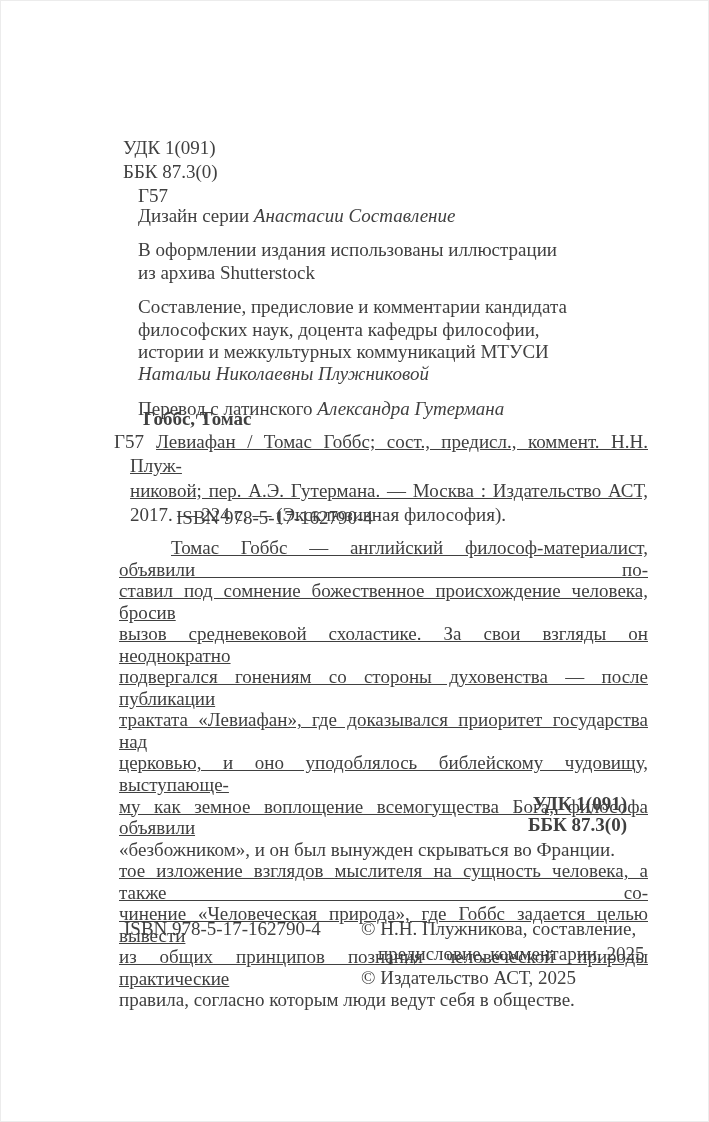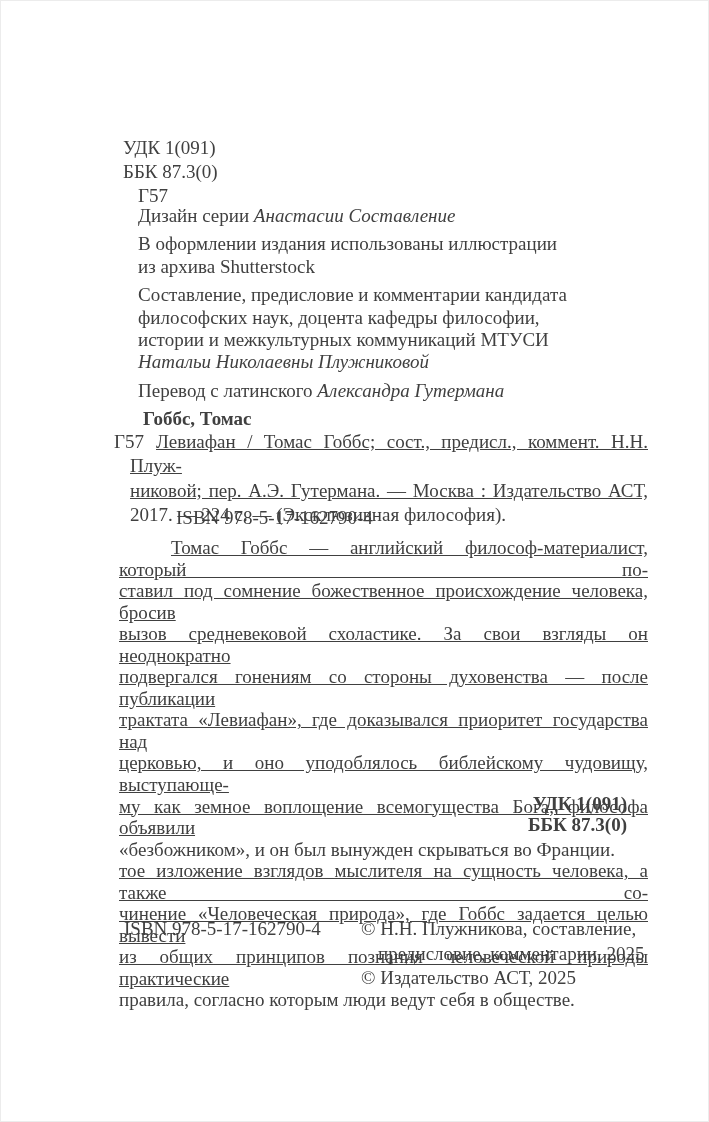--- a/index.html
+++ b/index.html
@@ -20,21 +20,21 @@
   .just { text-align: justify; text-align-last: justify; white-space: normal; text-decoration: underline; }
   .bold { font-weight: bold; }
   .it { font-style: italic; }
 
   
   .top-codes { top: 135px; left: 122px; line-height: 24px; }
   .top-codes .sign { margin-left: 15px; }
 
   
   .credits { top: 204px; left: 137px; line-height: 22.4px; width: 480px; }
-  .credits .gap { margin-top: 6px; }
+  .credits .gap { margin-top: 12px; }
 
   
   .card-author { top: 406px; left: 142px; line-height: 24px; }
   .card-entry { top: 429px; left: 129px; width: 518px; line-height: 24.4px; }
   .card-entry .first { text-indent: 26px; }
   .card-sign { position: absolute; left: -16px; top: 0; }
   .card-isbn { top: 505px; left: 175px; line-height: 24px; }
 
   
   .annotation { top: 536px; left: 118px; width: 529px; line-height: 21.55px; }
@@ -75,21 +75,21 @@
   <div class="abs card-entry">
     <div class="card-sign">Г57</div>
     <div class="line just first">Левиафан / Томас Гоббс; сост., предисл., коммент. Н.Н. Плуж-</div>
     <div class="line just">никовой; пер. А.Э. Гутермана. — Москва : Издательство АСТ,</div>
     <div class="line">2017. — 224 с. — (Эксклюзивная философия).</div>
   </div>
 
   <div class="abs card-isbn">ISBN 978-5-17-162790-4</div>
 
   <div class="abs annotation">
-    <div class="line just indent">Томас Гоббс — английский философ-материалист, который по-</div>
+    <div class="line just indent">Томас Гоббс — английский философ-материалист, объявили по-</div>
     <div class="line just">ставил под сомнение божественное происхождение человека, бросив</div>
     <div class="line just">вызов средневековой схоластике. За свои взгляды он неоднократно</div>
     <div class="line just">подвергался гонениям со стороны духовенства — после публикации</div>
     <div class="line just">трактата «Левиафан», где доказывался приоритет государства над</div>
     <div class="line just">церковью, и оно уподоблялось библейскому чудовищу, выступающе-</div>
     <div class="line just">му как земное воплощение всемогущества Бога, философа объявили</div>
     <div class="line">«безбожником», и он был вынужден скрываться во Франции.</div>
     <div class="line just">тое изложение взглядов мыслителя на сущность человека, а также со-</div>
     <div class="line just">чинение «Человеческая природа», где Гоббс задается целью вывести</div>
     <div class="line just">из общих принципов познания человеческой природы практические</div>

